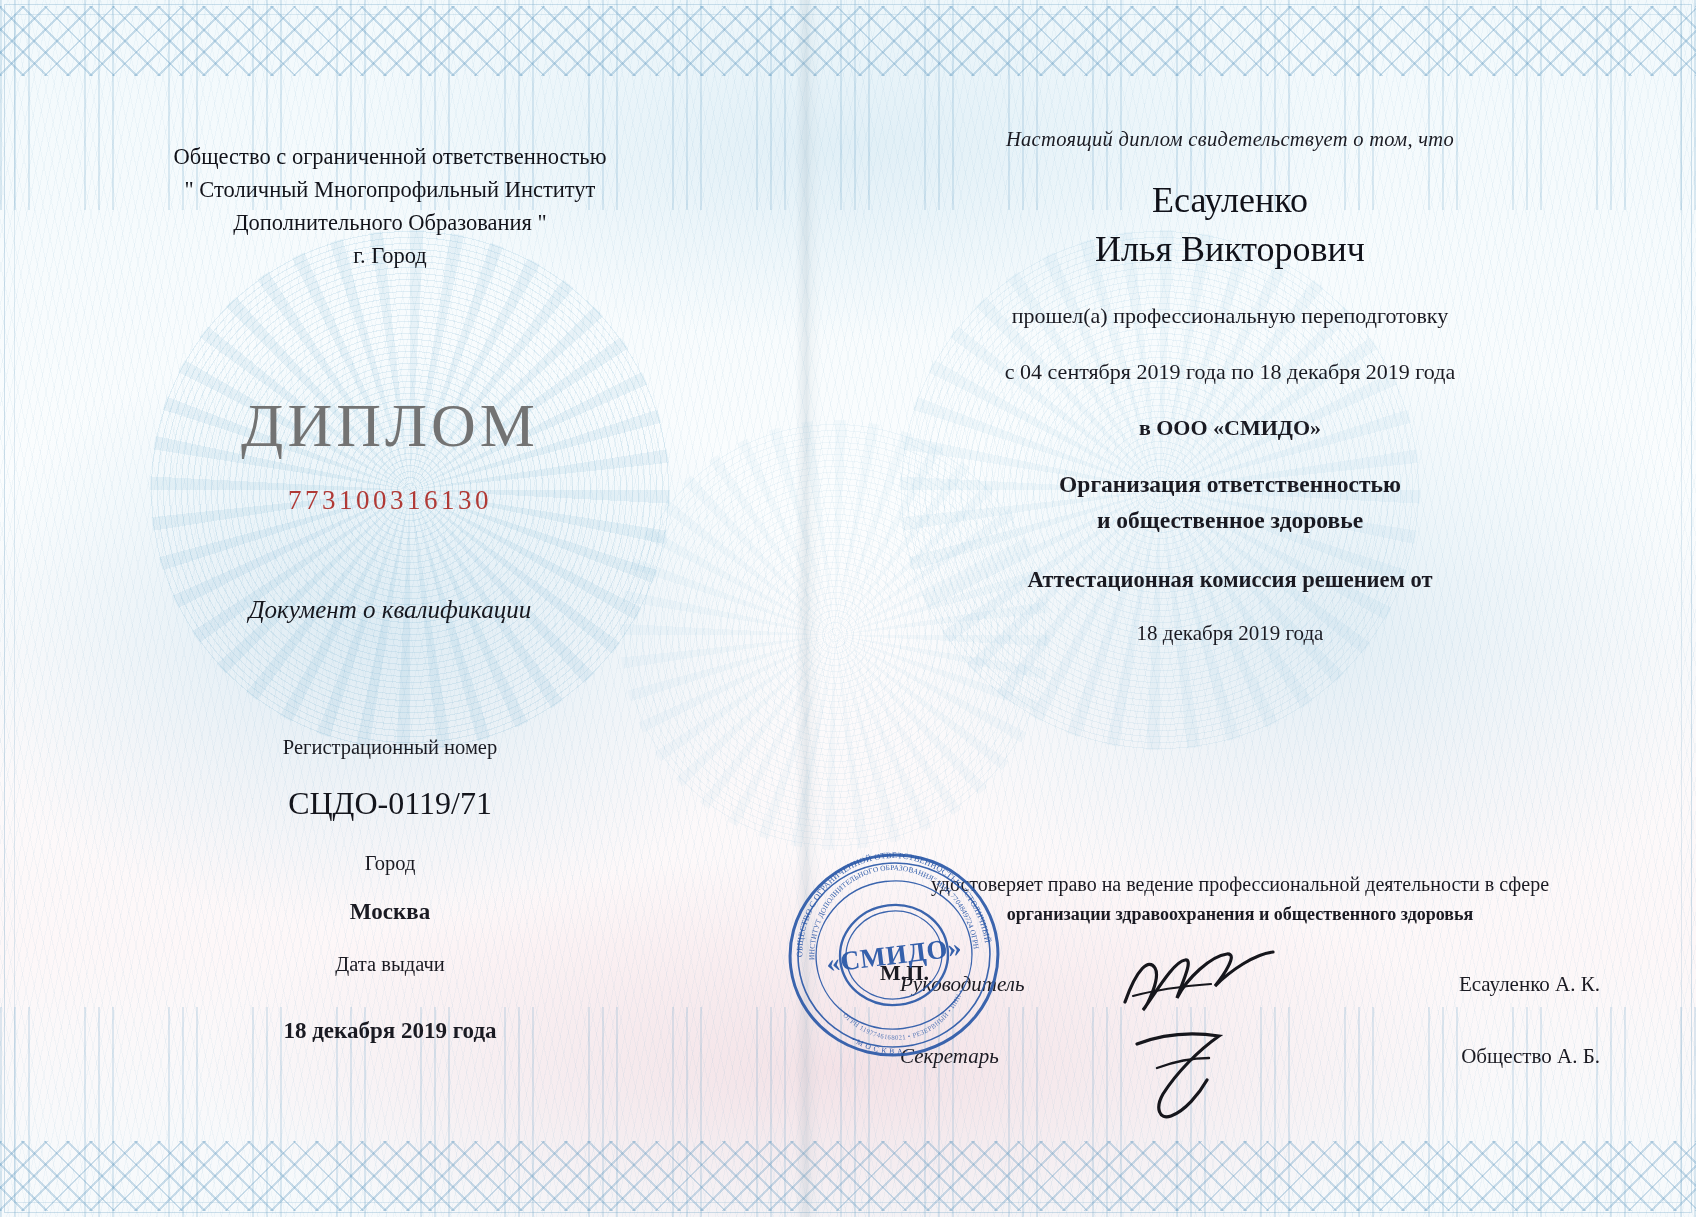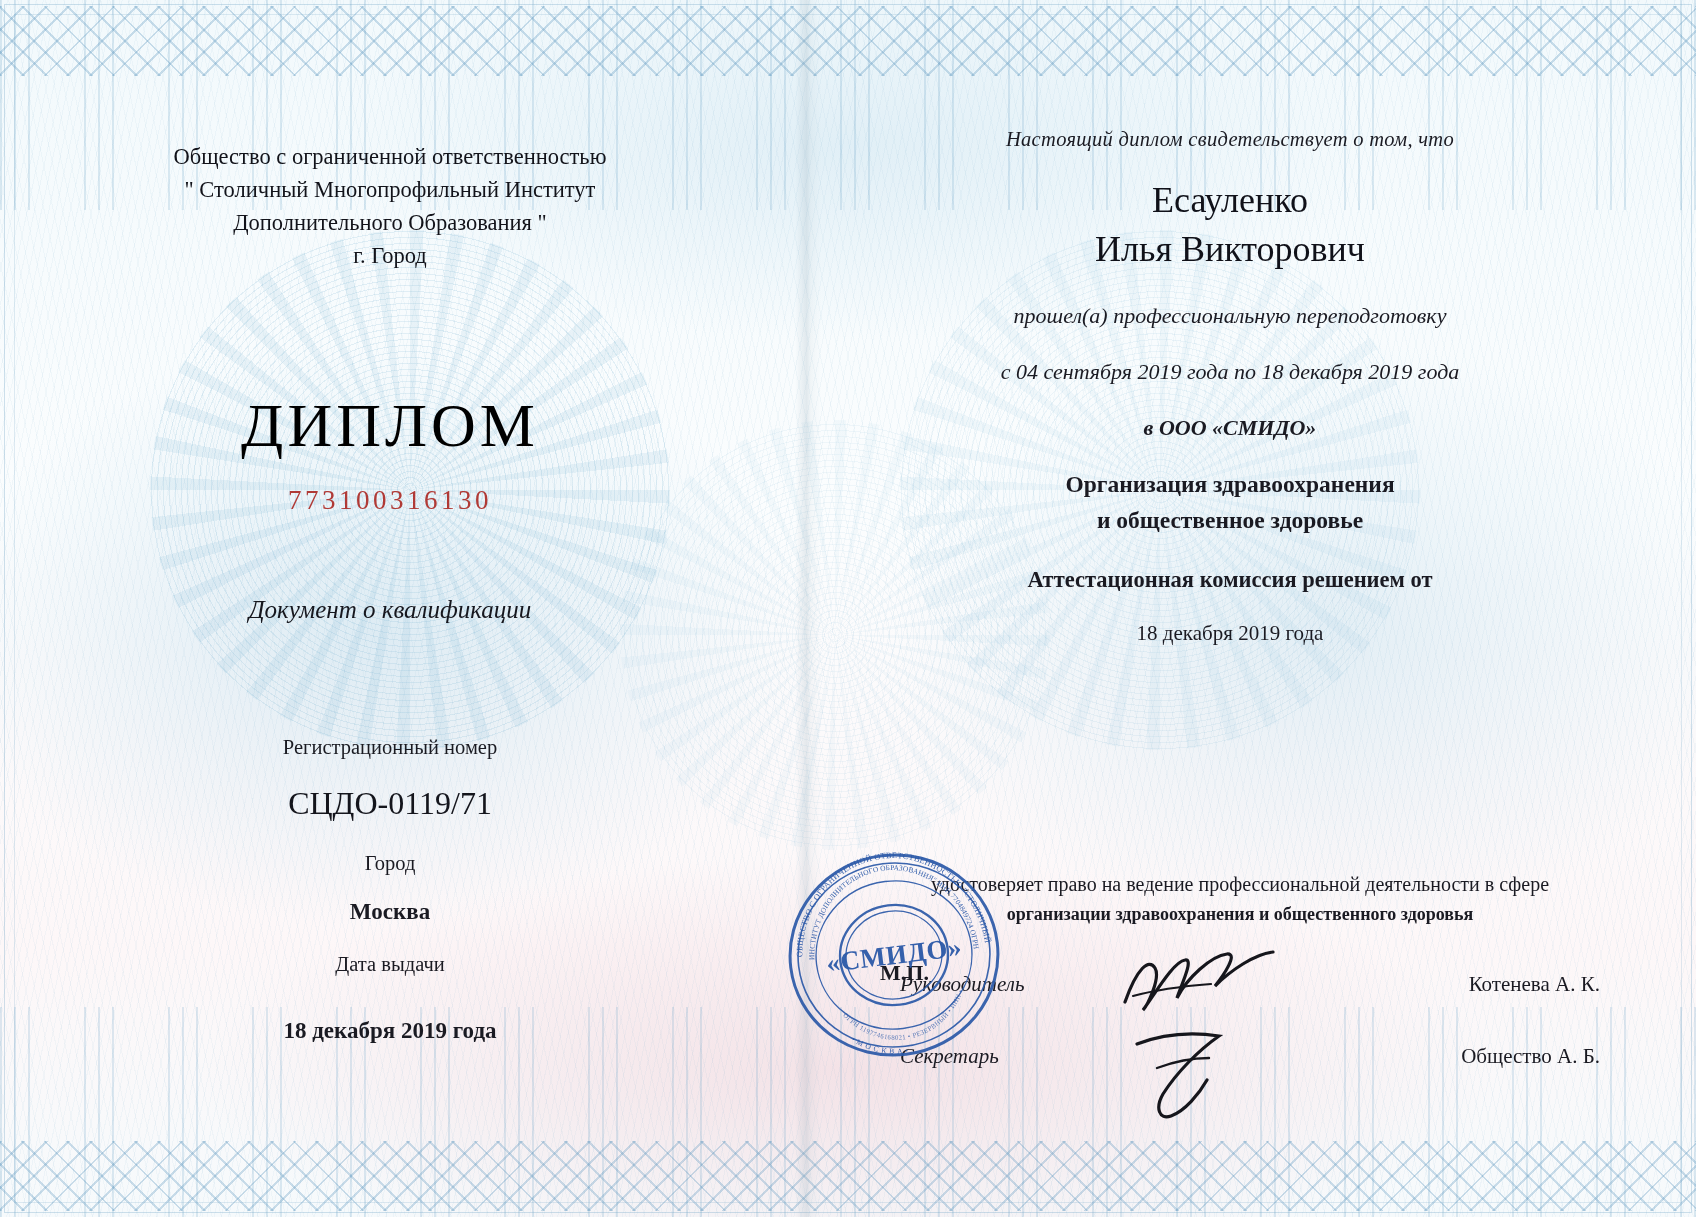--- a/index.html
+++ b/index.html
@@ -98,21 +98,21 @@
     line-height: 33px;
     color: #12131a;
   }
   .org-block div { white-space: nowrap; }
 
   .diploma-title {
     margin-top: 118px;
     font-size: 62px;
     letter-spacing: 4px;
     font-family: "Liberation Serif", serif;
-    color: #000000;
+    color: #737373;
   }
   .diploma-sub {
     margin-top: 8px;
     font-size: 24.5px;
     letter-spacing: 1.6px;
     color: #1a1b22;
   }
   .diploma-number {
     margin-top: 24px;
     font-size: 27px;
@@ -163,21 +163,21 @@
     width: 740px;
     text-align: center;
   }
   .r-intro { font-size: 20.5px; font-style: italic; letter-spacing: .3px; }
   .r-name {
     margin-top: 26px;
     font-size: 36px;
     line-height: 47px;
     color: #101119;
   }
-  .r-line { margin-top: 30px; font-size: 22px; font-style: italic; }
+  .r-line { margin-top: 30px; font-size: 22px; }
   .r-line.small { font-size: 20.5px; }
   .r-bold { font-weight: bold; }
   .r-program {
     margin-top: 26px;
     font-size: 23.5px;
     font-weight: bold;
     line-height: 34px;
   }
   .r-commission {
     margin-top: 30px;
@@ -295,41 +295,41 @@
       <div class="date-value">18 декабря 2019 года</div>
     </div>
 
     <div class="right-col">
       <div class="r-intro">Настоящий диплом свидетельствует о том, что</div>
       <div class="r-name">Есауленко</div>
       <div class="r-name" style="margin-top:2px;">Илья Викторович</div>
       <div class="r-line">прошел(а) профессиональную переподготовку</div>
       <div class="r-line">с 04 сентября 2019 года по 18 декабря 2019 года</div>
       <div class="r-line r-bold">в ООО «СМИДО»</div>
-      <div class="r-program">Организация здравоохранения</div>
+      <div class="r-program">Организация ответственностью</div>
       <div class="r-program" style="margin-top:2px;">и общественное здоровье</div>
       <div class="r-commission">Аттестационная комиссия решением от</div>
       <div class="r-commission-date">18 декабря 2019 года</div>
     </div>
 
     <div class="right-bottom">
       <div class="rb-line1">удостоверяет право на ведение профессиональной деятельности в сфере</div>
       <div class="rb-line2">организации здравоохранения и общественного здоровья</div>
     </div>
 
     <div class="mp">М.П.</div>
 
     <div class="sign-rows">
       <div class="sign-row">
         <div class="sign-role">Руководитель</div>
         <svg class="sign-mark" viewBox="0 0 170 70">
           <path d="M10,52 C22,18 34,8 40,18 C46,28 32,56 28,60 C40,44 58,12 70,10 C80,8 64,40 62,48 C72,28 96,6 112,4 C124,3 108,26 100,36 C116,20 140,4 158,2" fill="none" stroke="#16161c" stroke-width="3.2" stroke-linecap="round"></path>
           <path d="M18,46 C40,40 70,36 96,34" fill="none" stroke="#16161c" stroke-width="2.2" stroke-linecap="round"></path>
         </svg>
-        <div class="sign-name">Котенева А. К.</div>
+        <div class="sign-name">Есауленко А. К.</div>
       </div>
       <div class="sign-row" style="margin-top:10px;">
         <div class="sign-role">Секретарь</div>
         <svg class="sign-mark" style="top:-4px;height:96px;" viewBox="0 0 170 96">
           <path d="M22,16 C48,6 78,4 104,8 C84,22 62,44 48,66 C40,80 44,92 56,88 C70,83 84,66 92,52" fill="none" stroke="#16161c" stroke-width="3.2" stroke-linecap="round"></path>
           <path d="M42,40 C58,34 76,30 94,30" fill="none" stroke="#16161c" stroke-width="2.4" stroke-linecap="round"></path>
         </svg>
         <div class="sign-name">Общество А. Б.</div>
       </div>
     </div>

